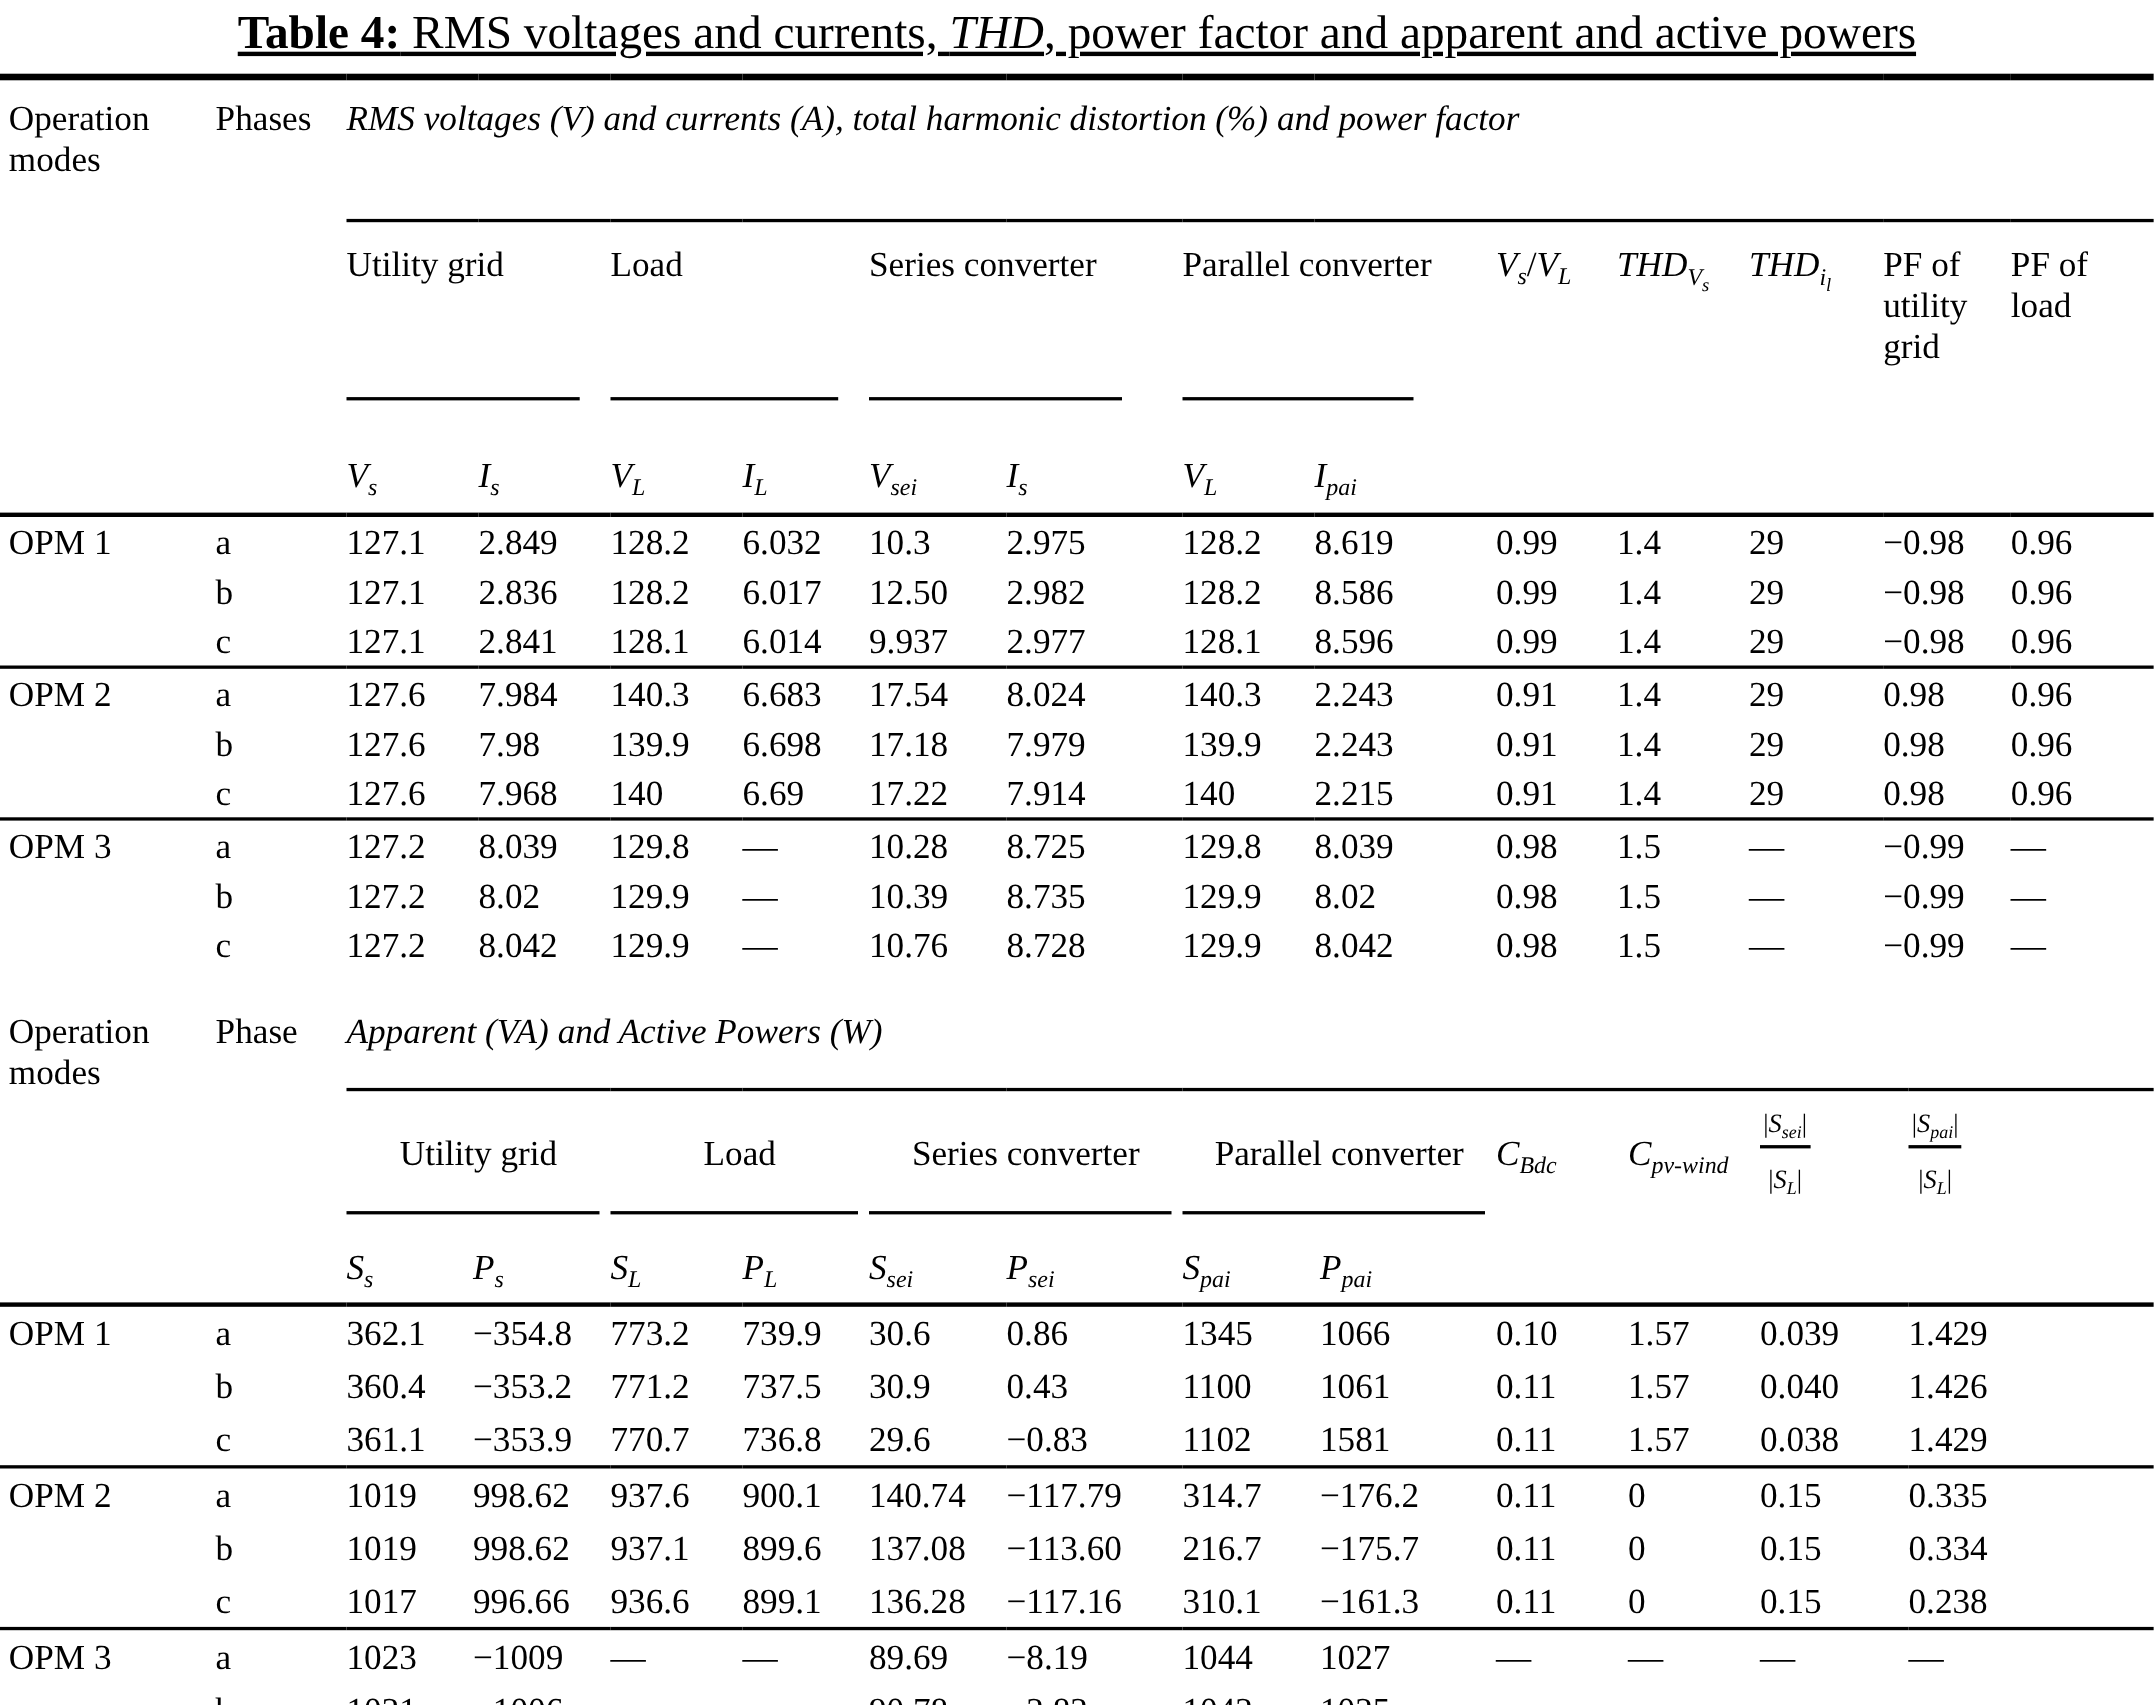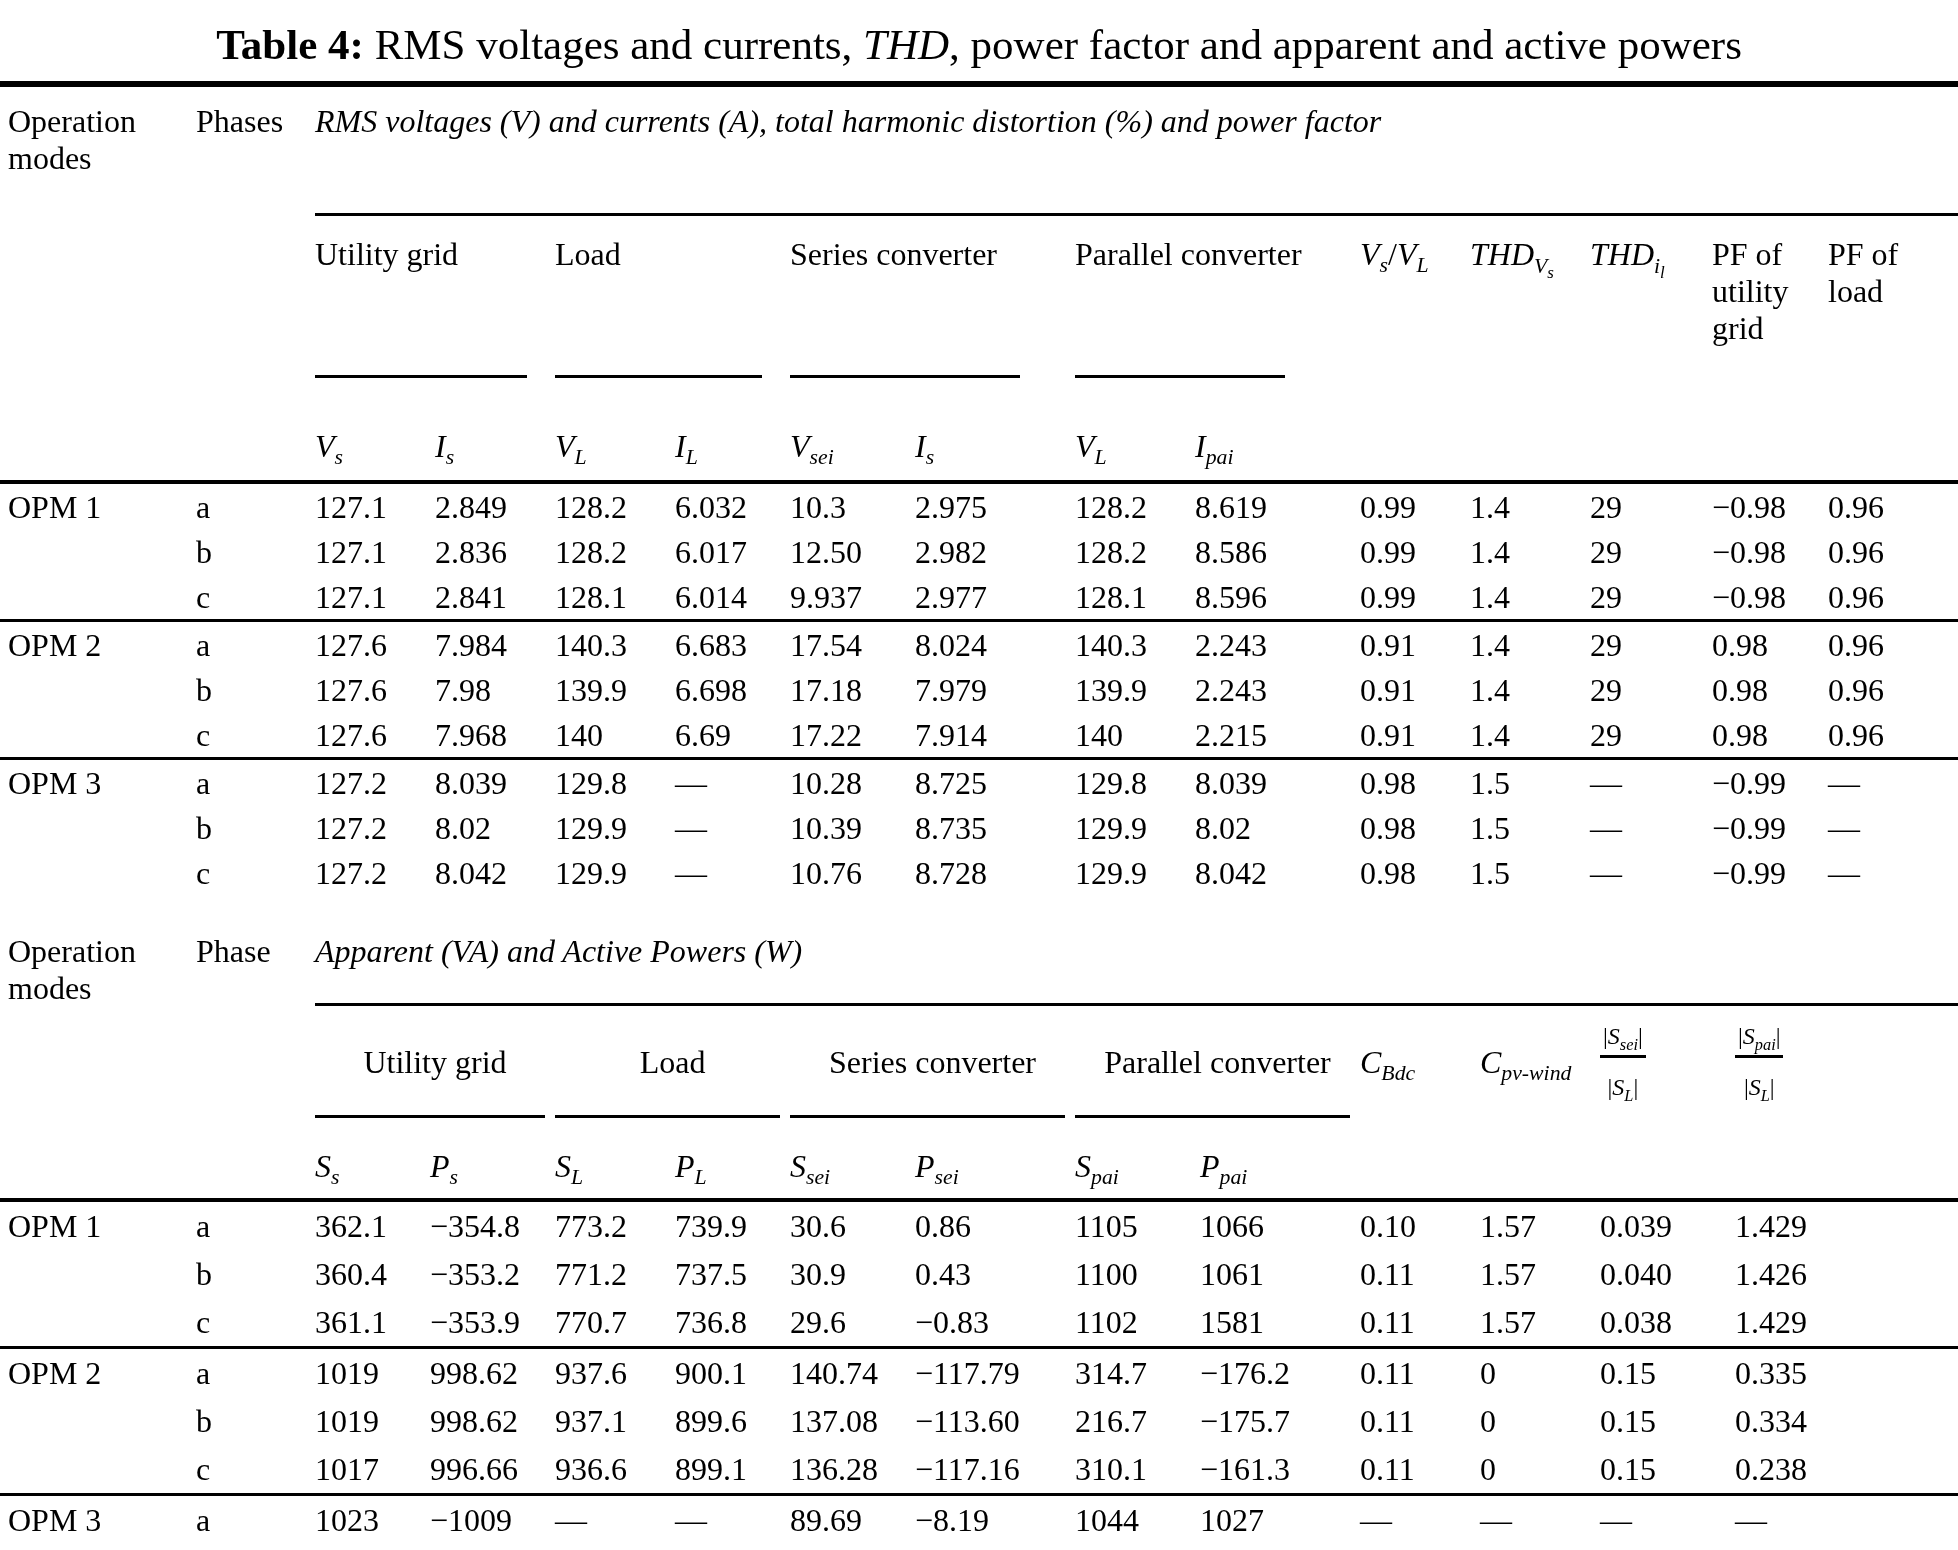--- a/index.html
+++ b/index.html
@@ -1,18 +1,18 @@
 <!DOCTYPE html>
 <html><head>
 <meta charset="utf-8">
 <style>
   html,body{margin:0;padding:0;background:#fff;color:#000;}
   body{width:1958px;height:1550px;overflow:hidden;
        font-family:"Liberation Serif","DejaVu Serif",serif;font-size:32px;line-height:1.15;}
-  .title{text-align:center;font-size:43px;margin:20px 0 12px;}
+  .title{text-align:center;font-size:43px;margin:6px 0 12px;text-decoration:underline;}
   .title .bold{font-weight:bold;}
   .it{font-style:italic;}
   sub{font-size:0.68em;line-height:0;}
   sub sub{font-size:0.78em;}
   table.t{border-collapse:collapse;table-layout:fixed;width:1958px;}
   .t th,.t td{font-weight:normal;text-align:left;padding:0;vertical-align:top;overflow:visible;white-space:normal;}
   .c1{padding-left:8px !important;}
   .c2{padding-left:6px !important;}
   
   .t1{border-top:6px solid #000;}
@@ -312,21 +312,21 @@
     <tbody>
         <tr class="first-data">
           <td class="c1">OPM 1</td>
           <td class="c2">a</td>
           <td>362.1</td>
           <td>−354.8</td>
           <td>773.2</td>
           <td>739.9</td>
           <td>30.6</td>
           <td>0.86</td>
-          <td>1105</td>
+          <td>1345</td>
           <td>1066</td>
           <td>0.10</td>
           <td>1.57</td>
           <td>0.039</td>
           <td>1.429</td>
         </tr>
         <tr>
           <td class="c1"></td>
           <td class="c2">b</td>
           <td>360.4</td>

